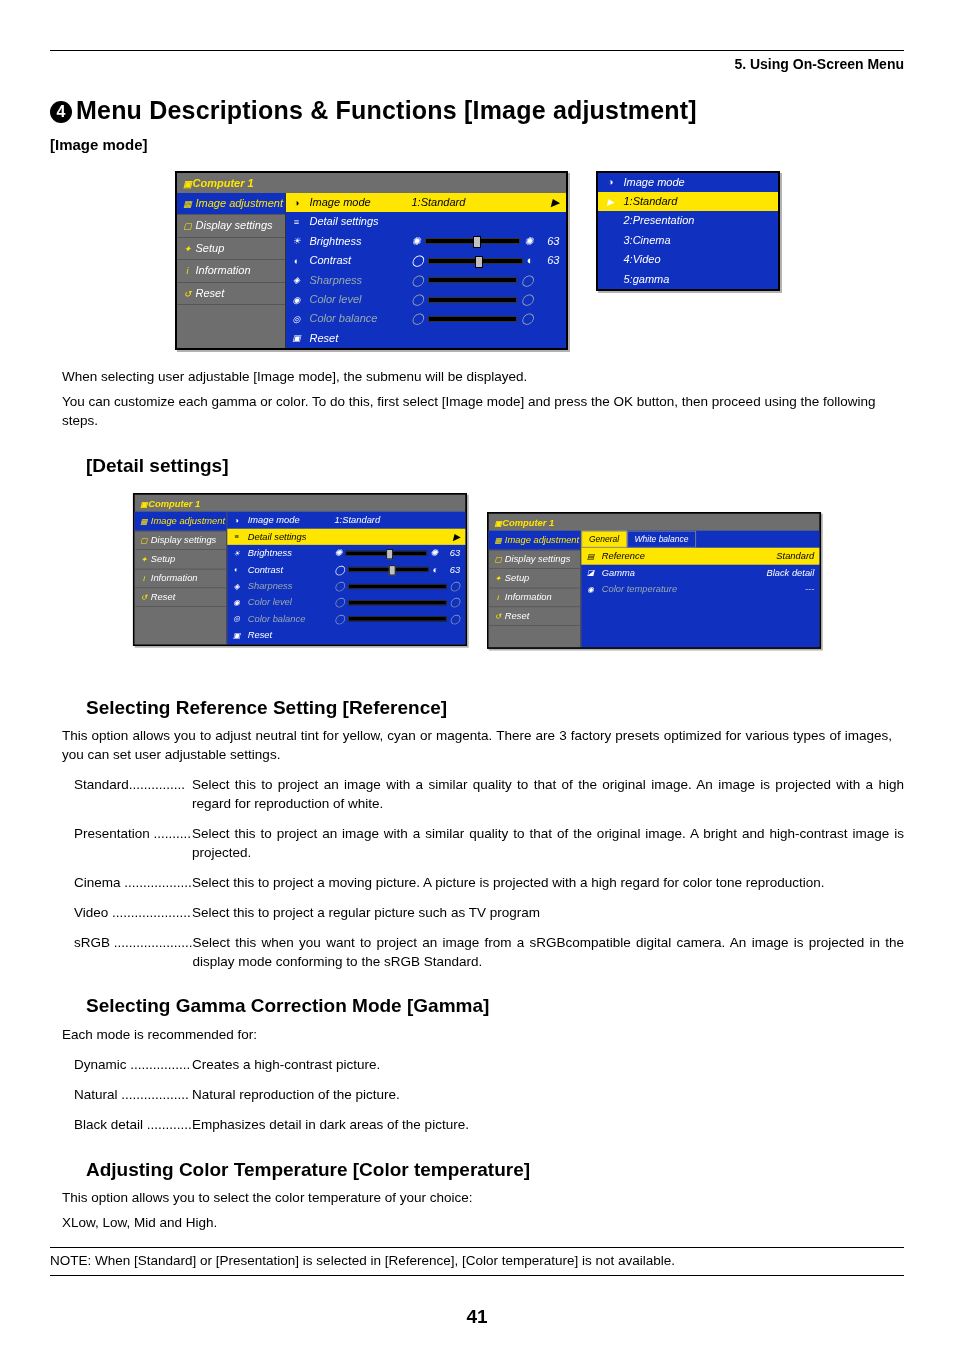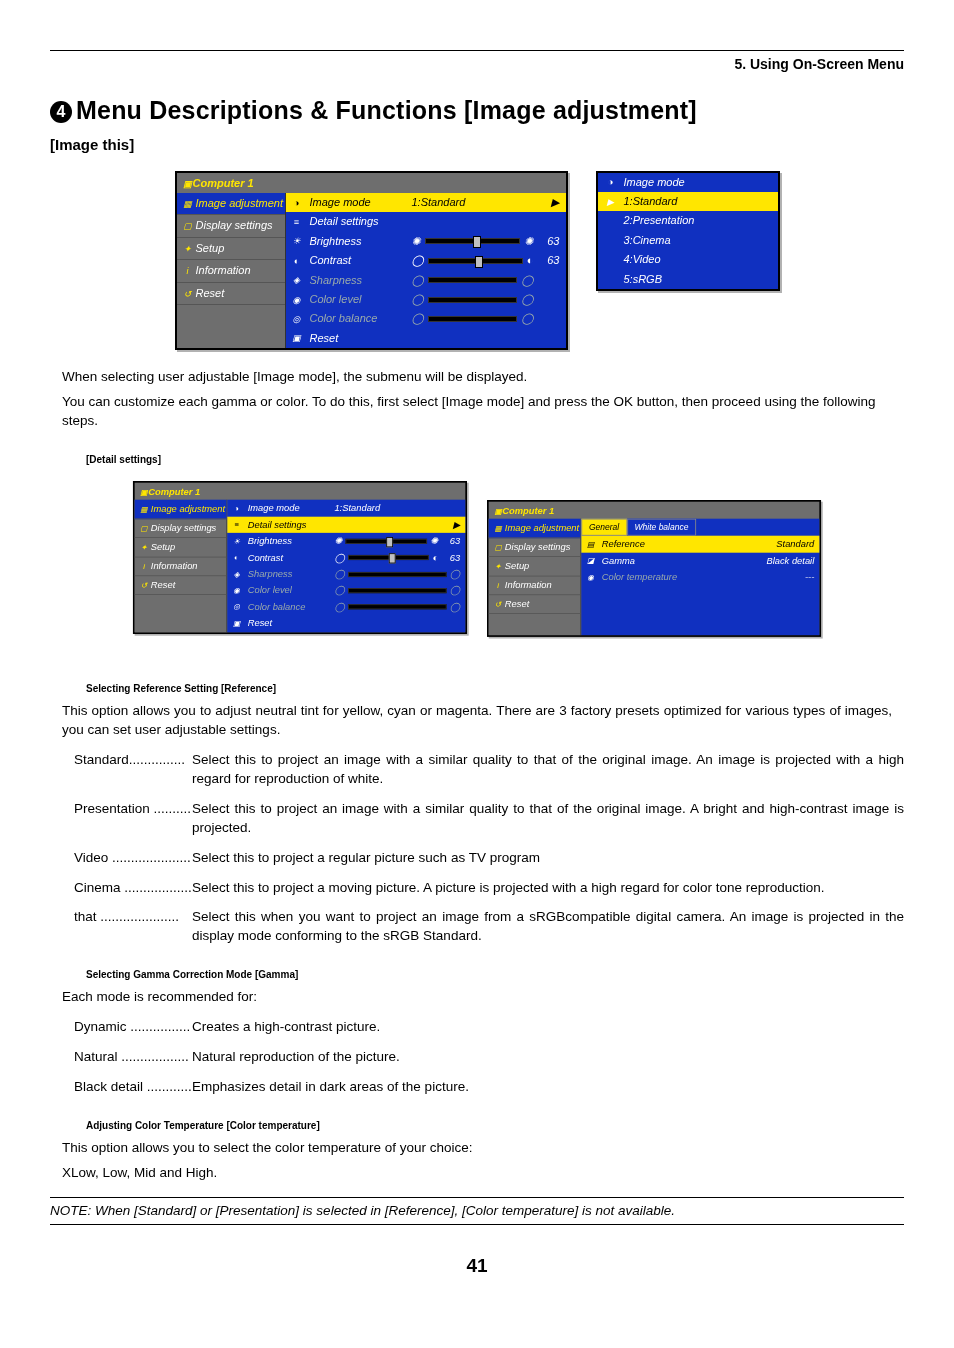--- a/index.html
+++ b/index.html
@@ -42,21 +42,21 @@
     vertical-align: 2px;
     margin-right: 4px;
   }
   h2.sub {
     font-size: 15px;
     font-weight: 900;
     margin: 2px 0 16px 0;
     font-family: Arial Black, Arial, sans-serif;
   }
   h3 {
-    font-size: 10px;
+    font-size: 19px;
     font-weight: bold;
     margin: 22px 0 6px 0;
     padding-left: 36px;
   }
   p { margin: 6px 12px; }
   .justify { text-align: justify; }
   .screenshots-row {
     display: flex;
     gap: 28px;
     margin: 14px 0 18px 0;
@@ -163,41 +163,40 @@
   .tabs .tab.active { background: #ffe600; color: #000; }
   
   .def-list { margin: 8px 0 8px 24px; }
   .def-row { display: flex; margin: 11px 0; text-align: justify; }
   .def-term { flex: 0 0 118px; white-space: nowrap; }
   .def-desc { flex: 1; }
   .note {
     border-top: 1px solid #000;
     border-bottom: 1px solid #000;
     padding: 4px 0;
-    font-style: italic;
     margin-top: 14px;
   }
   .pagenum {
     text-align: center;
     font-weight: bold;
     font-size: 19px;
     margin-top: 28px;
   }
   .dash { color: #fff; }
 </style>
 </head>
 <body>
 
 <div class="header-line"></div>
 <div class="section-header">5. Using On-Screen Menu</div>
 
 <h1>
   <span class="circle-num">4</span><span>Menu Descriptions &amp; Functions [Image adjustment]</span>
 </h1>
-<h2 class="sub">[Image this]</h2>
+<h2 class="sub">[Image mode]</h2>
 
 <div class="screenshots-row">
 
   <div class="osd">
     <div class="title"><span class="icon-dot">▣</span><span>Computer 1</span></div>
     <div class="osd-row">
       <div class="osd-side">
         <div class="side-item-a"><span class="icon-dot">▦</span><span>Image adjustment</span></div>
         <div class="side-item"><span class="icon-dot">▢</span><span>Display settings</span></div>
         <div class="side-item"><span class="icon-dot">✦</span><span>Setup</span></div>
@@ -295,21 +294,21 @@
       <div class="body-row">
           <span class="icon-dot"></span>
           <span>3:Cinema</span>
         </div>
       <div class="body-row">
           <span class="icon-dot"></span>
           <span>4:Video</span>
         </div>
       <div class="body-row">
           <span class="icon-dot"></span>
-          <span>5:sRGB</span>
+          <span>5:gamma</span>
         </div>
     </div>
   </div>
 </div>
 
 <p>When selecting user adjustable [Image mode], the submenu will be displayed.</p>
 <p>You can customize each gamma or color. To do this, first select [Image mode] and press the OK button, then proceed using the following steps.</p>
 
 <h3>[Detail settings]</h3>
 
@@ -442,29 +441,29 @@
 <div class="def-list">
   <div class="def-row">
       <span class="def-term"><span>Standard</span>............... </span>
       <span class="def-desc">Select this to project an image with a similar quality to that of the original image. An image is projected with a high regard for reproduction of white.</span>
     </div>
   <div class="def-row">
       <span class="def-term"><span>Presentation</span> .......... </span>
       <span class="def-desc">Select this to project an image with a similar quality to that of the original image. A bright and high-contrast image is projected.</span>
     </div>
   <div class="def-row">
+      <span class="def-term"><span>Cinema</span> .................. </span>
+      <span class="def-desc">Select this to project a moving picture. A picture is projected with a high regard for color tone reproduction.</span>
+    </div>
+  <div class="def-row">
       <span class="def-term"><span>Video</span> ..................... </span>
       <span class="def-desc">Select this to project a regular picture such as TV program</span>
     </div>
   <div class="def-row">
-      <span class="def-term"><span>Cinema</span> .................. </span>
-      <span class="def-desc">Select this to project a moving picture. A picture is projected with a high regard for color tone reproduction.</span>
-    </div>
-  <div class="def-row">
-      <span class="def-term"><span>that</span> ..................... </span>
+      <span class="def-term"><span>sRGB</span> ..................... </span>
       <span class="def-desc">Select this when you want to project an image from a sRGBcompatible digital camera. An image is projected in the display mode conforming to the sRGB Standard.</span>
     </div>
 </div>
 
 <h3>Selecting Gamma Correction Mode [Gamma]</h3>
 <p>Each mode is recommended for:</p>
 <div class="def-list">
   <div class="def-row">
       <span class="def-term"><span>Dynamic</span> ................ </span>
       <span class="def-desc">Creates a high-contrast picture.</span>

